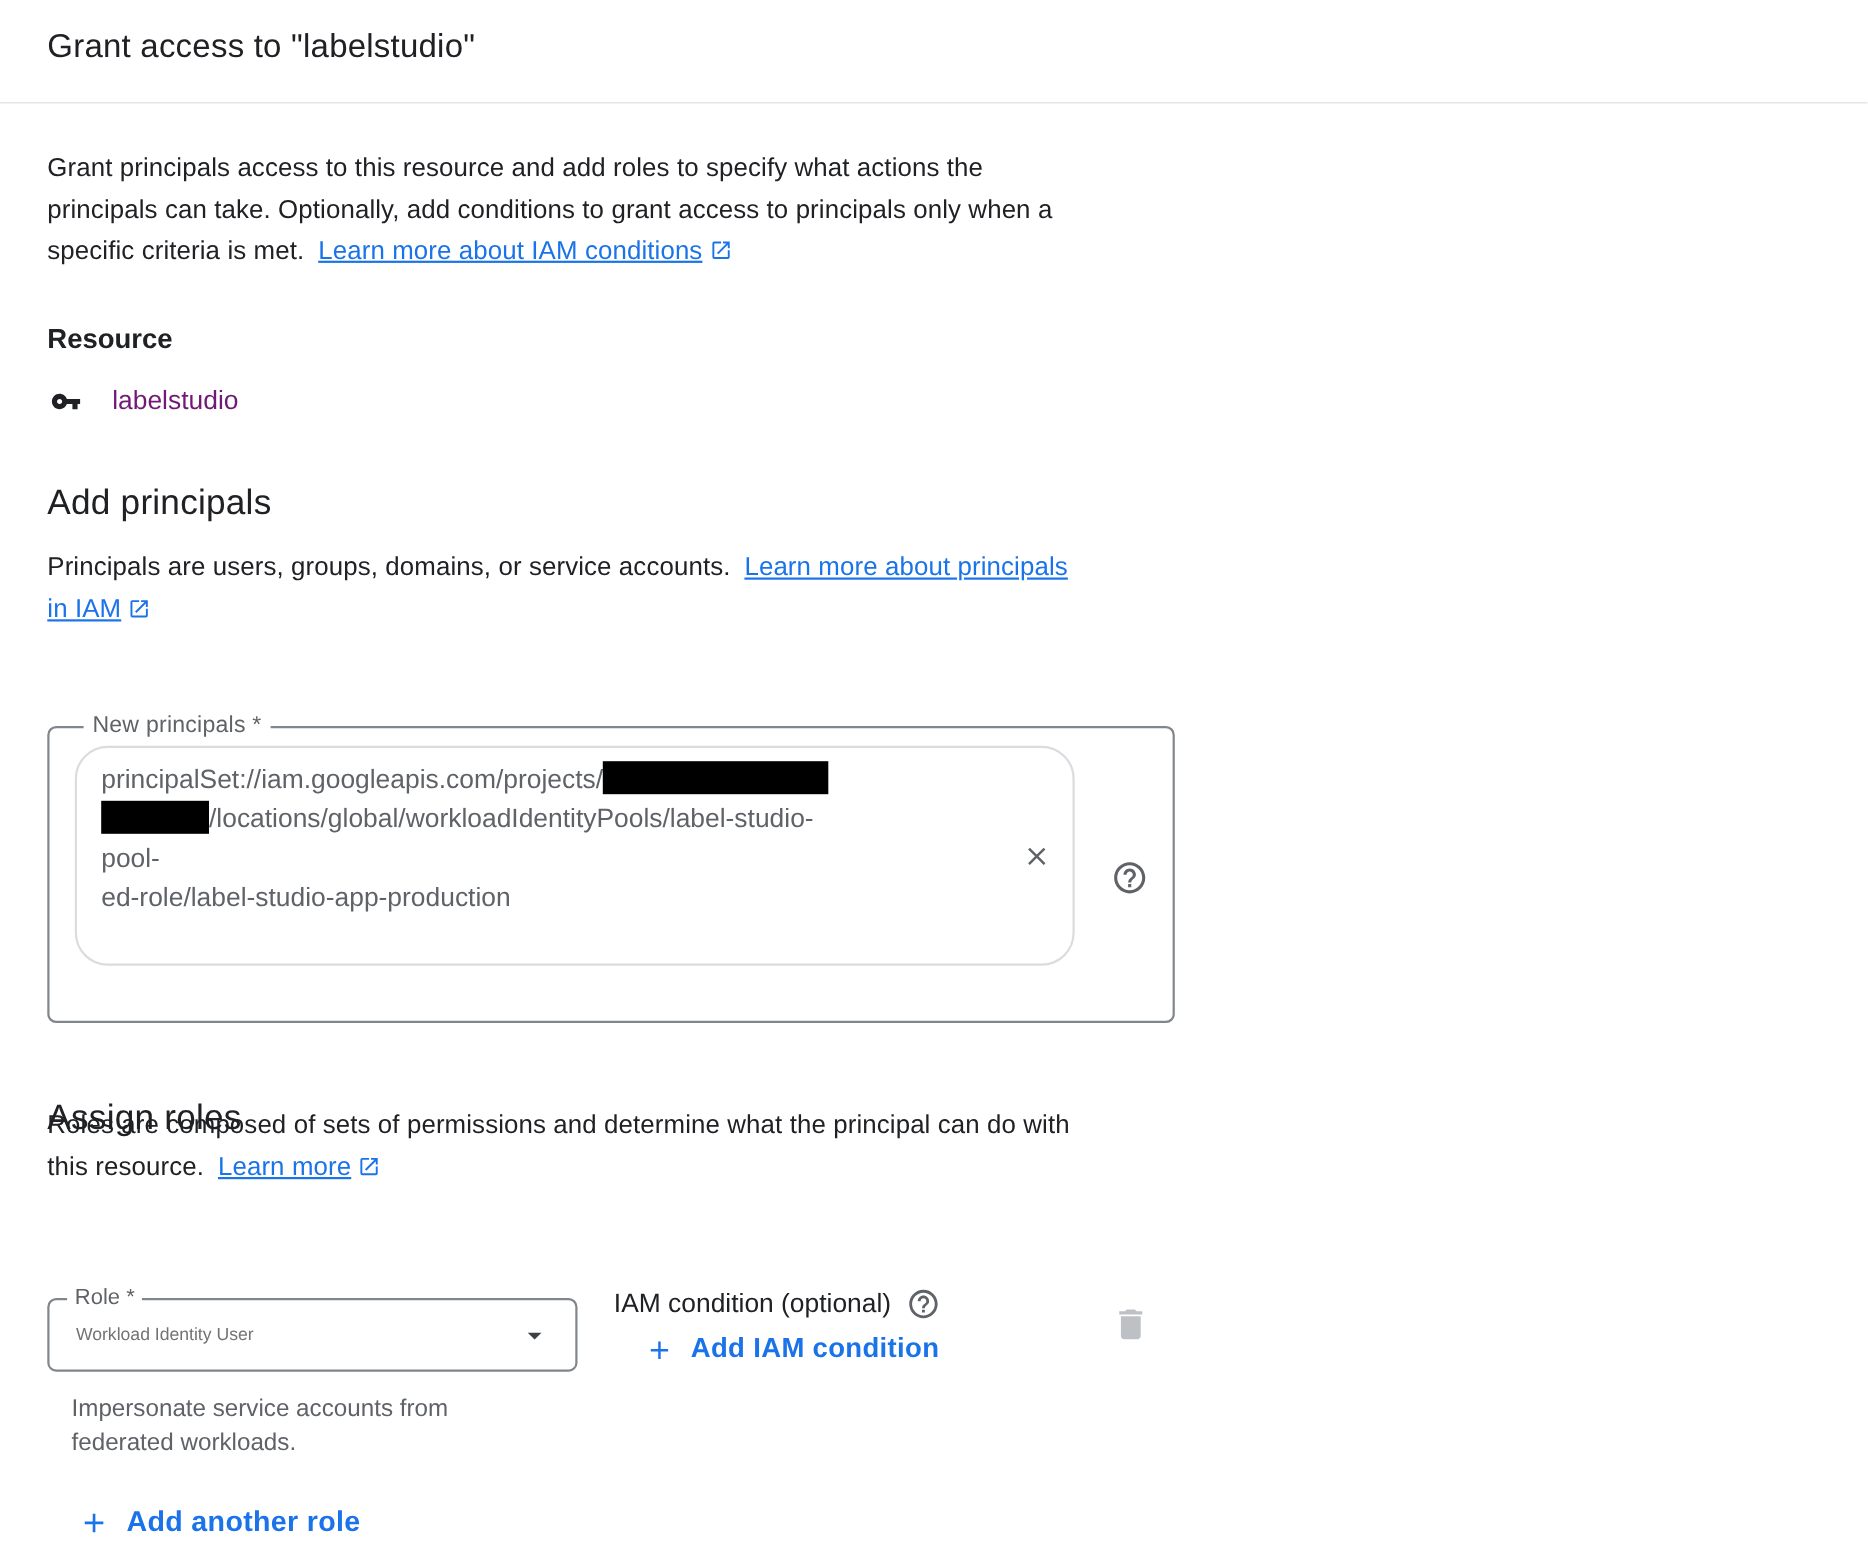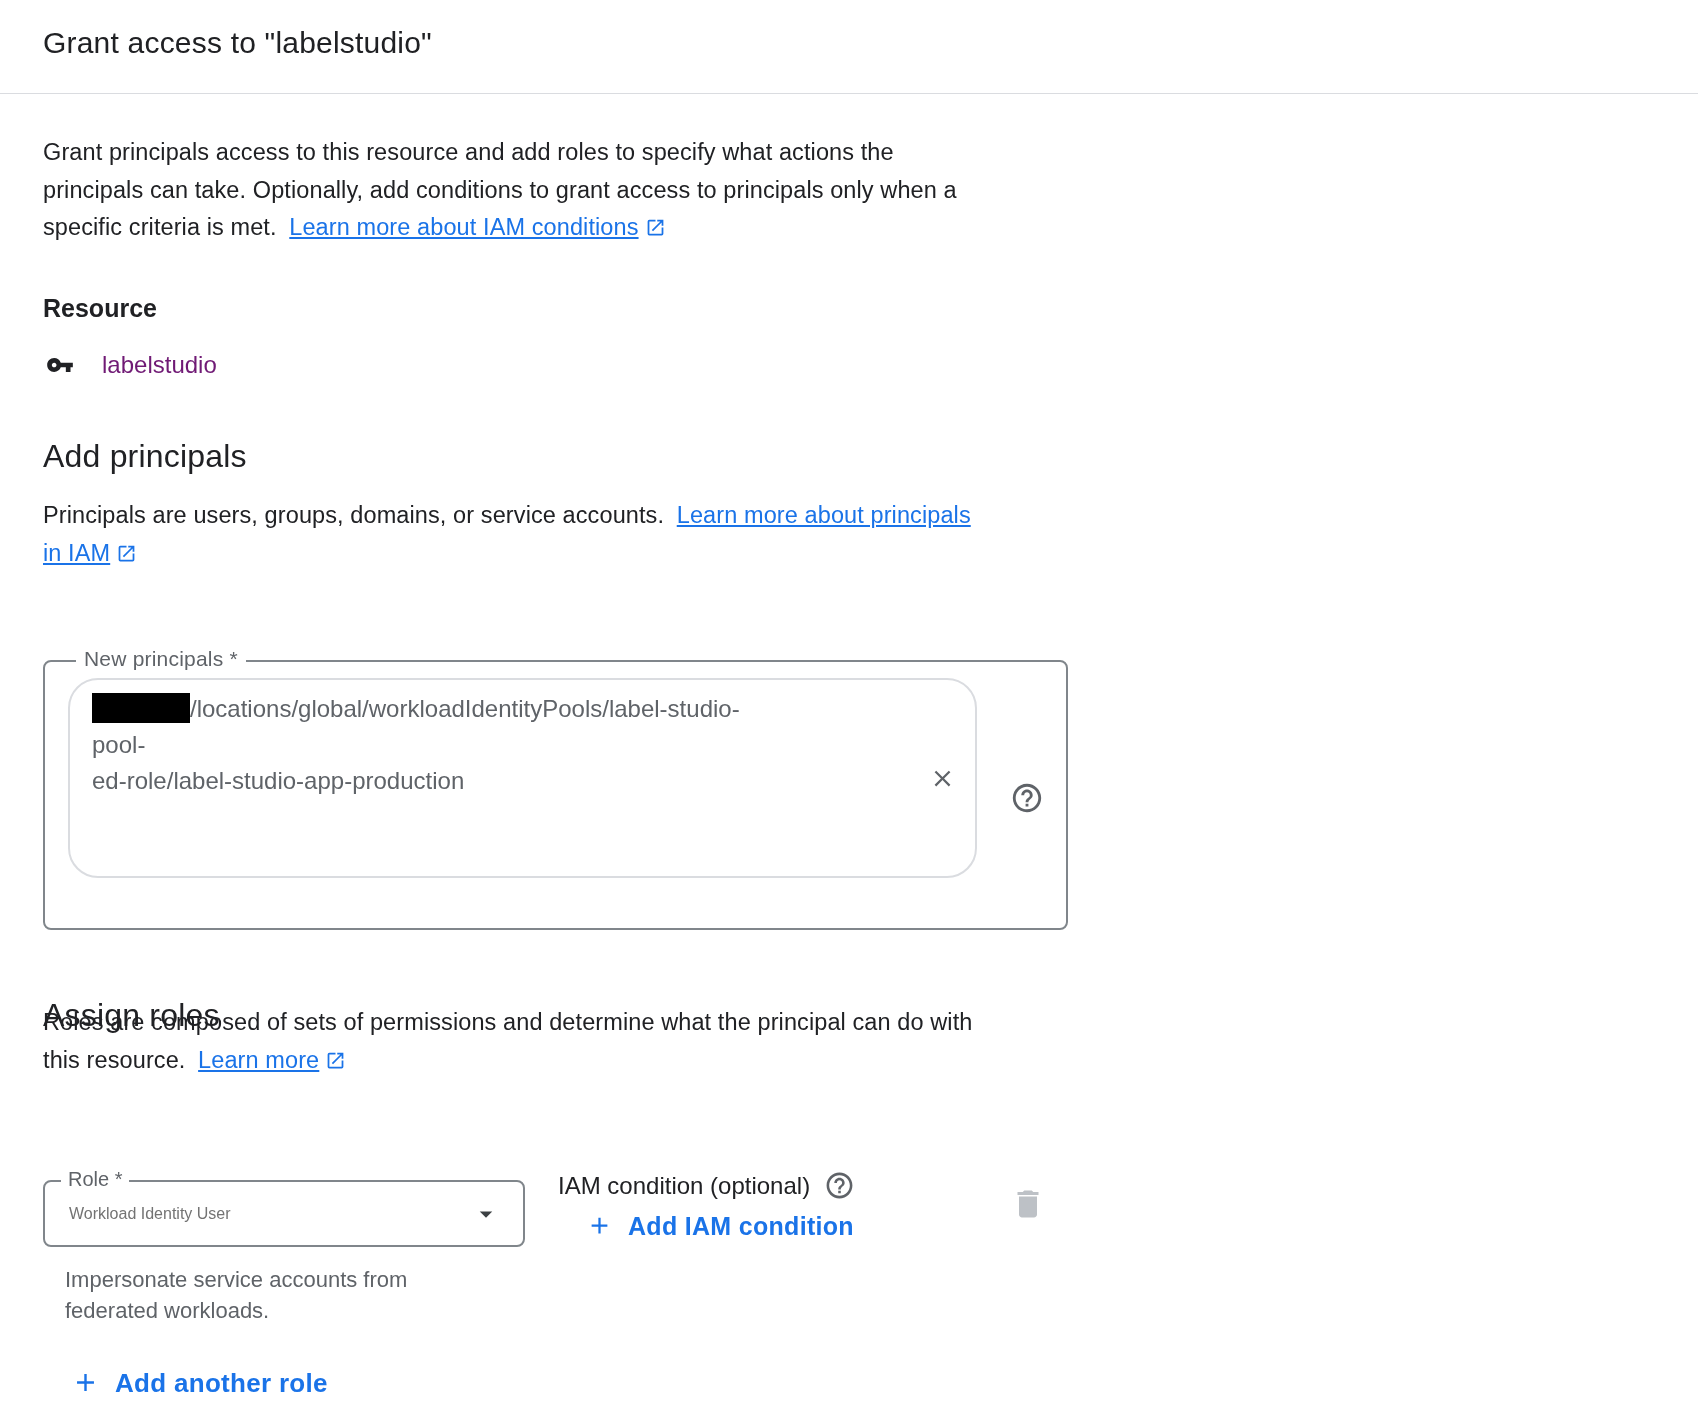--- a/index.html
+++ b/index.html
@@ -105,21 +105,21 @@
   .role-helper{
     position:absolute;left:65px;top:1264px;width:372px;
     font-size:22px;line-height:31px;color:#5f6368;
   }
   .iam-label-row{
     position:absolute;left:558px;top:1170px;
     display:flex;align-items:center;gap:14px;
     font-size:24px;color:#202124;
   }
   .blue-btn{
-    position:absolute;display:flex;align-items:flex-start;gap:15px;
+    position:absolute;display:flex;align-items:flex-end;gap:15px;
     background:none;border:none;cursor:pointer;padding:0;
     font-family:"Liberation Sans","DejaVu Sans",sans-serif;
     font-size:25px;font-weight:700;color:#1a73e8;letter-spacing:.3px;
   }
   .add-iam{left:586px;top:1212px;}
   .add-role{left:71px;top:1368px;font-size:26px;}
   .trash-btn{
     position:absolute;left:1010px;top:1186px;
     background:none;border:none;cursor:pointer;padding:0;
   }
@@ -153,20 +153,21 @@
     <span>Principals are users, groups, domains, or service accounts.</span>
     <a class="link sp"><span>Learn more about principals in IAM</span><svg class="ext-icon" width="21" height="21" viewBox="0 0 24 24">
           <path fill="#1a73e8" d="M19 19H5V5h7V3H5a2 2 0 0 0-2 2v14a2 2 0 0 0 2 2h14a2 2 0 0 0 2-2v-7h-2v7zM14 3v2h3.59l-9.83 9.83 1.41 1.41L19 6.41V10h2V3h-7z"></path>
         </svg></a>
   </div>
 
   <div class="principals-field">
     <span class="field-legend">New principals *</span>
     <div class="chip">
       <div class="chip-text">
+          <div class="chip-line"><span>principalSet://iam.googleapis.com/projects/</span><span class="redact" style="width: 205px;"></span></div>
           <div class="chip-line"><span class="redact" style="width: 98px;"></span><span>/locations/global/workloadIdentityPools/label-studio-</span></div>
           <div class="chip-line"><span>pool-</span></div>
           <div class="chip-line"><span>ed-role/label-studio-app-production</span></div>
         </div>
       <button class="chip-close">
         <svg width="27" height="27" viewBox="0 0 24 24">
             <path fill="#5f6368" d="M19 6.41 17.59 5 12 10.59 6.41 5 5 6.41 10.59 12 5 17.59 6.41 19 12 13.41 17.59 19 19 17.59 13.41 12z"></path>
           </svg>
       </button>
     </div>

